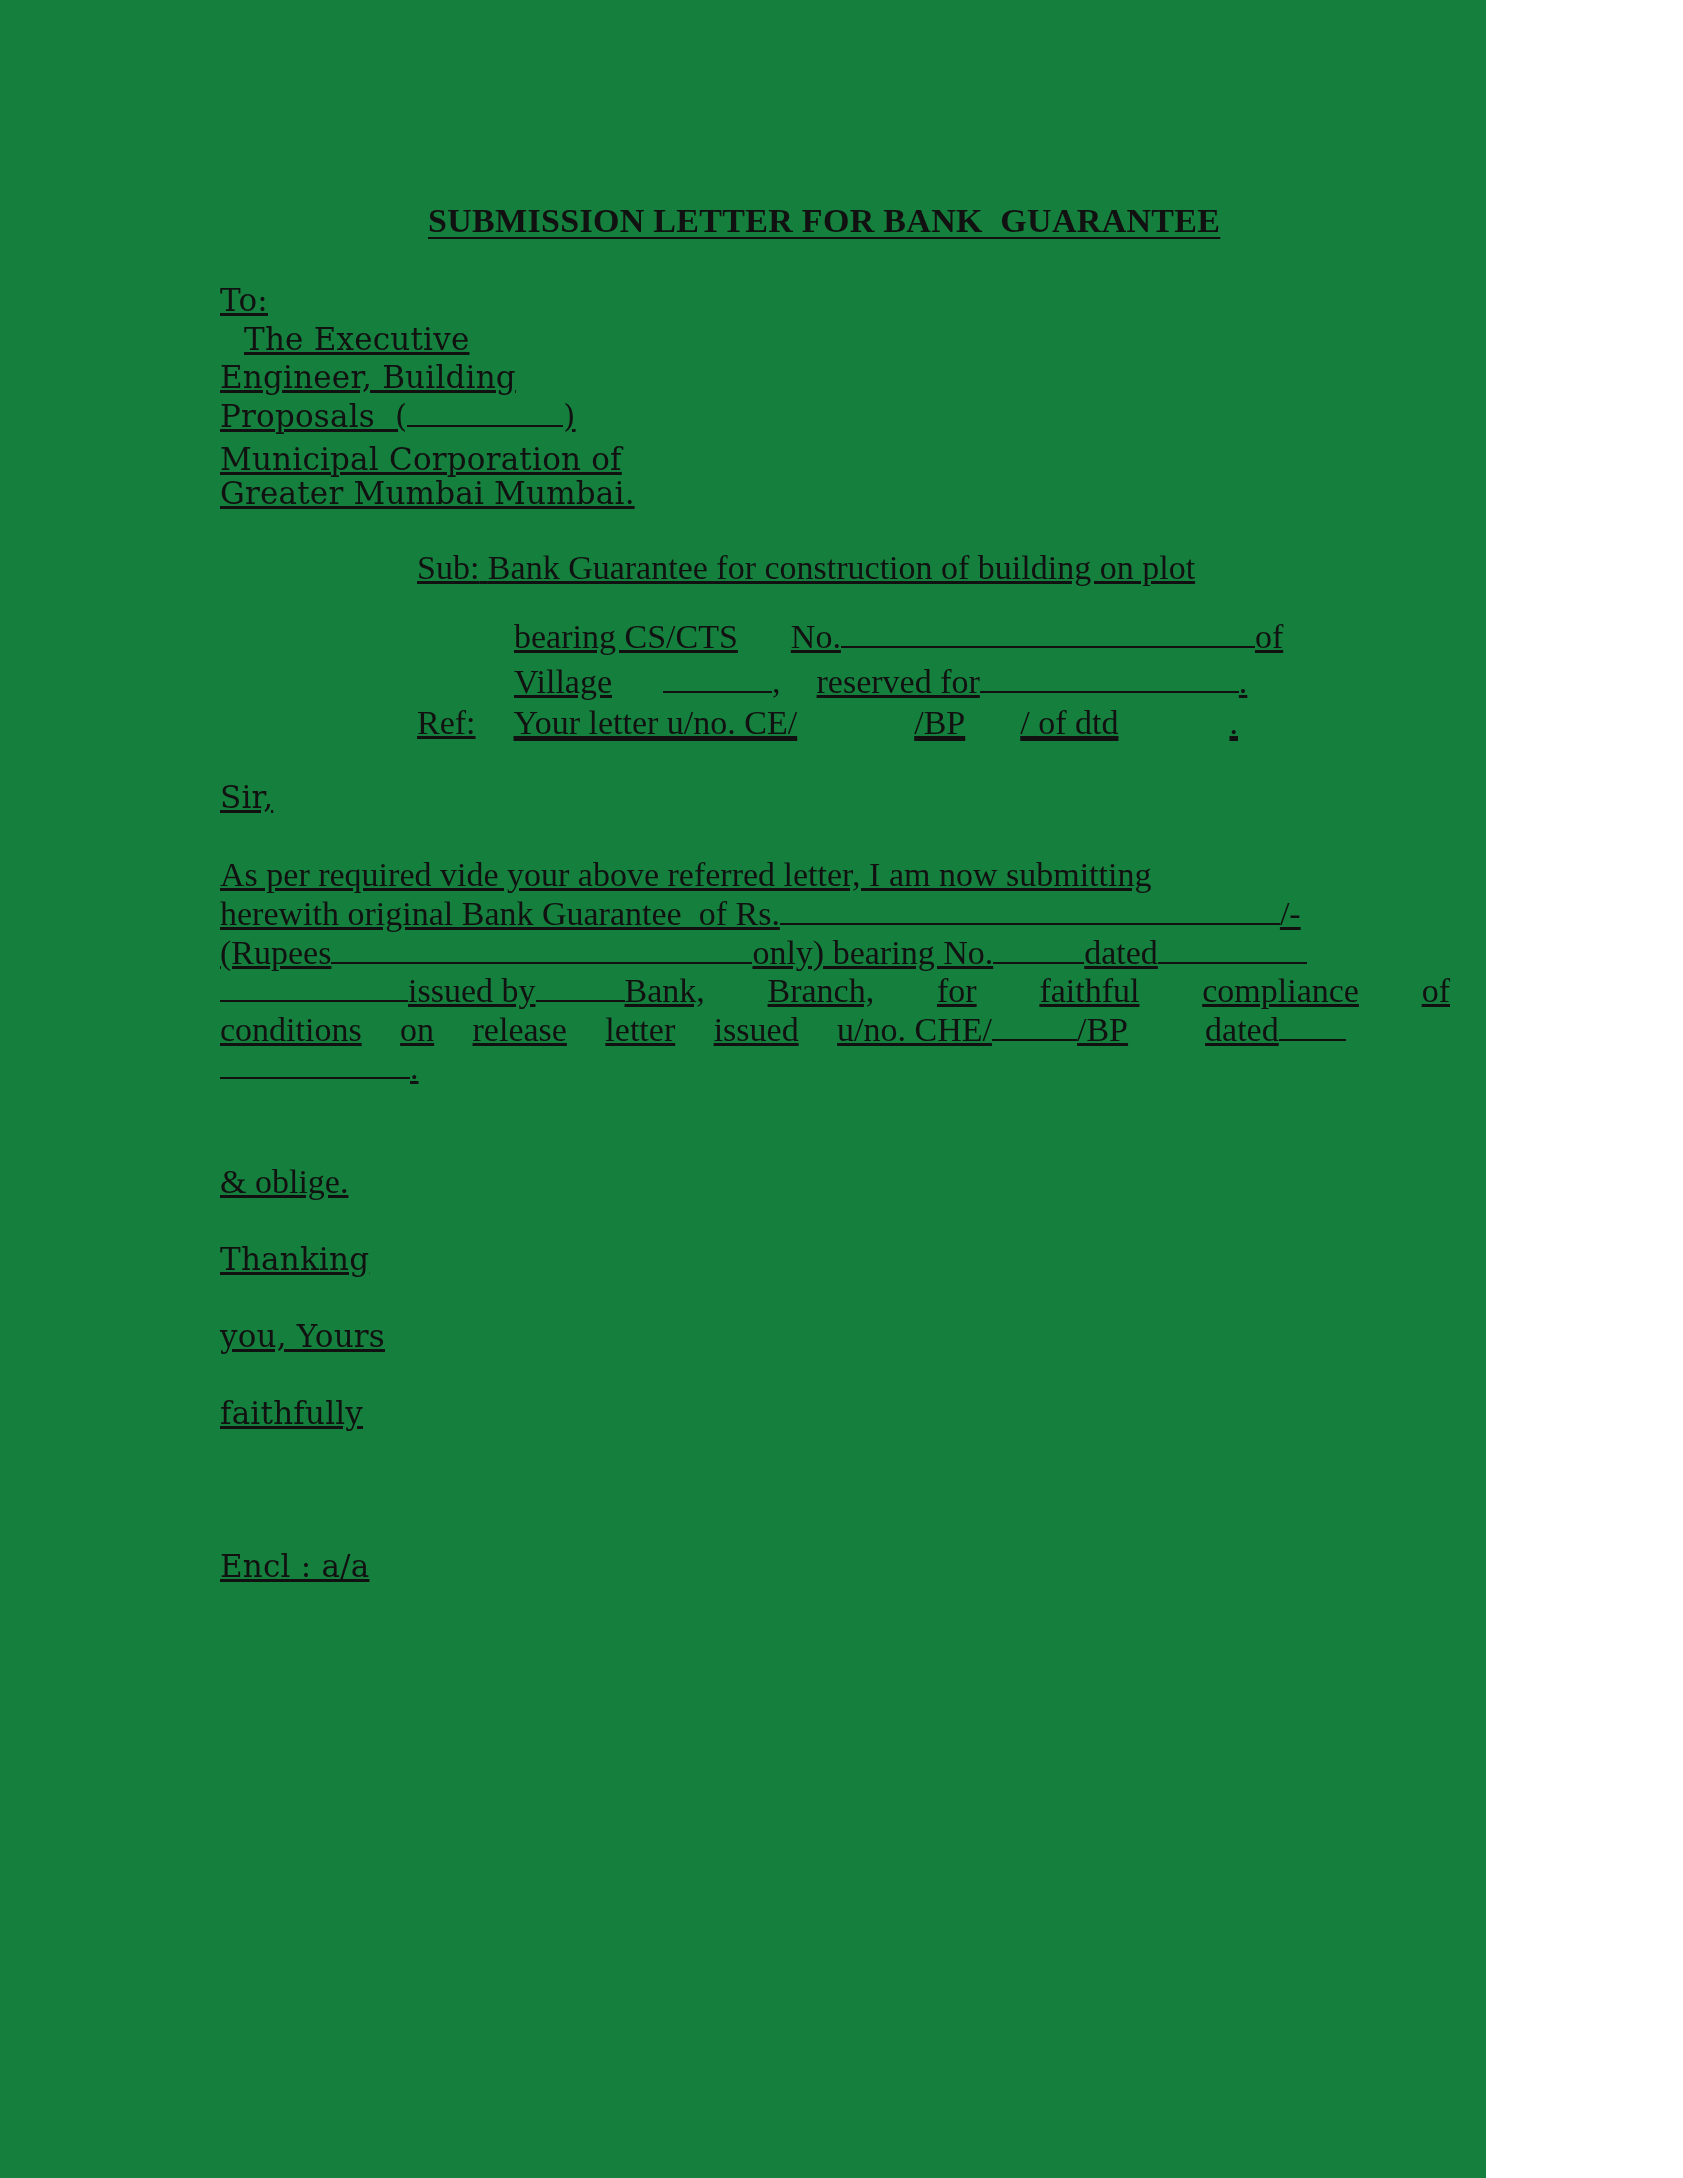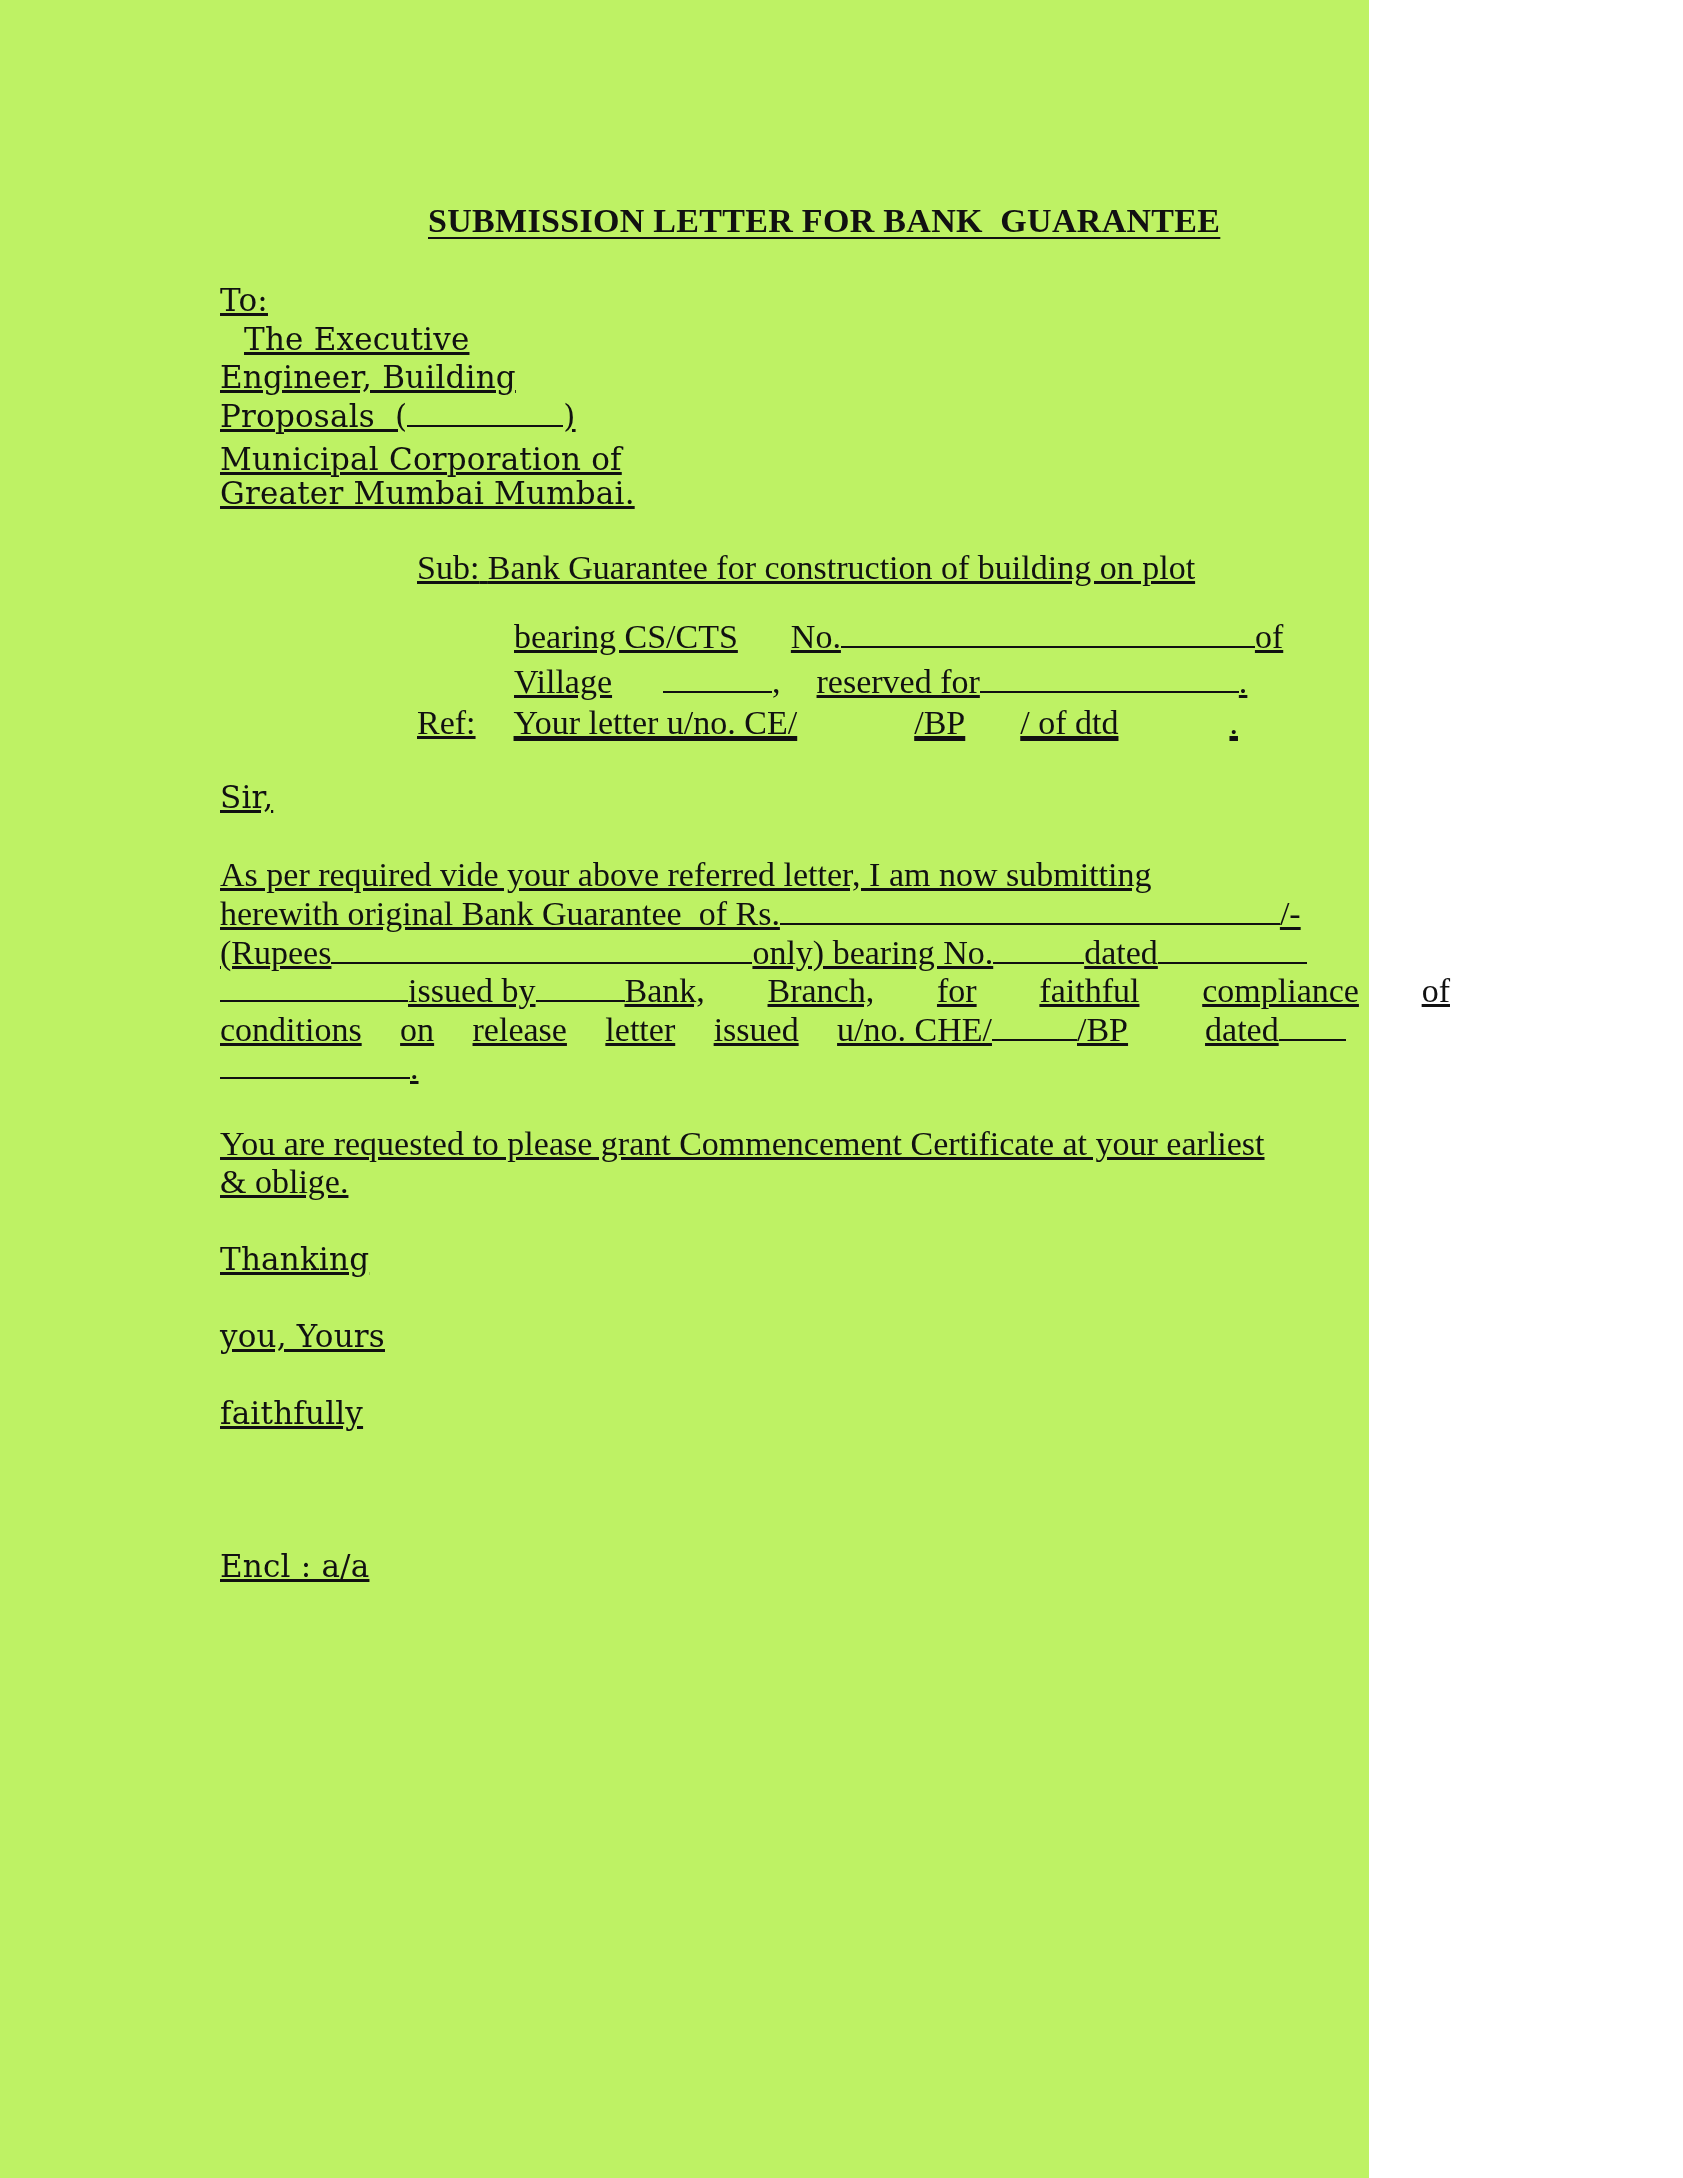--- a/index.html
+++ b/index.html
@@ -1,18 +1,18 @@
 <!DOCTYPE html>
 <html><head>
 <meta charset="utf-8">
 <style>
   html, body { margin: 0; padding: 0; background: #ffffff; }
   body { width: 1683px; height: 2178px; position: relative; overflow: hidden;
          font-family: "DejaVu Serif", "Liberation Serif", serif; color: #111; }
-  .page { position: absolute; left: 0; top: 0; width: 1369px; height: 2178px; background: #bef264; }
+  .page { position: absolute; left: 0; top: 0; width: 1486px; height: 2178px; background: #15803d; }
   .ln { position: absolute; white-space: pre; font-size: 31px; line-height: 39px; letter-spacing: 0.2px; text-decoration: underline; }
   .title { position: absolute; left: 428px; top: 202px; font-family: "Liberation Serif", serif; font-weight: bold;
            font-size: 34px; text-decoration: underline; text-decoration-thickness: 2px; text-underline-offset: 5px; letter-spacing: 0.3px; white-space: pre;}
   .cond { font-family: "Liberation Serif", serif; font-size: 34px; letter-spacing: 0px; }
   .blank { display: inline-block; border-bottom: 2px solid #111; height: 26px; vertical-align: baseline; }
   .u { text-decoration: underline; text-underline-offset: 5px; text-decoration-thickness: 2px; }
 </style>
 </head>
 <body>
 
@@ -35,21 +35,20 @@
 
   <div class="ln" style="left:220px; top:778px;">Sir,</div>
 
   <div class="ln cond" style="left:220px; top:855px;">As per required vide your above referred letter, I am now submitting</div>
   <div class="ln cond" style="left:220px; top:894px;"><span>herewith original Bank Guarantee  of Rs.</span><span class="blank" style="width:500px;"></span><span>/-</span></div>
   <div class="ln cond" style="left:220px; top:933px;"><span>(Rupees</span><span class="blank" style="width:421px;"></span><span>only) bearing No.</span><span class="blank" style="width:91px;"></span><span>dated</span><span class="blank" style="width:149px;"></span></div>
   <div class="ln cond" style="left:220px; top:971px; width:1230px; display:flex; align-items:baseline;"><span class="blank" style="width:188px;"></span><span>issued by</span><span class="blank" style="width:89px;"></span><span style="flex:1; display:flex; justify-content:space-between;"><span>Bank,</span><span>Branch,</span><span>for</span><span>faithful</span><span>compliance</span><span>of</span></span></div>
   <div class="ln cond" style="left:220px; top:1010px; width:1208px; display:flex; align-items:baseline;"><span style="display:flex; justify-content:space-between; width:772px;"><span>conditions</span><span>on</span><span>release</span><span>letter</span><span>issued</span><span>u/no. CHE/</span></span><span class="blank" style="width:85px;"></span><span>/BP</span><span style="display:inline-block;width:77px;"></span><span>dated</span><span class="blank" style="width:67px;"></span></div>
   <div class="ln cond" style="left:220px; top:1048px;"><span class="blank" style="width:190px;"></span><span>.</span></div>
 
-  <div class="ln cond" style="left:220px; top:1124px;">You are requested to please grant Commencement Certificate at your earliest</div>
   <div class="ln cond" style="left:220px; top:1162px;">&amp; oblige.</div>
 
   <div class="ln" style="left:220px; top:1240px;">Thanking</div>
   <div class="ln" style="left:220px; top:1317px;">you, Yours</div>
   <div class="ln" style="left:220px; top:1394px;">faithfully</div>
 
   <div class="ln" style="left:220px; top:1547px;">Encl : a/a</div>
 
 </div>
 

